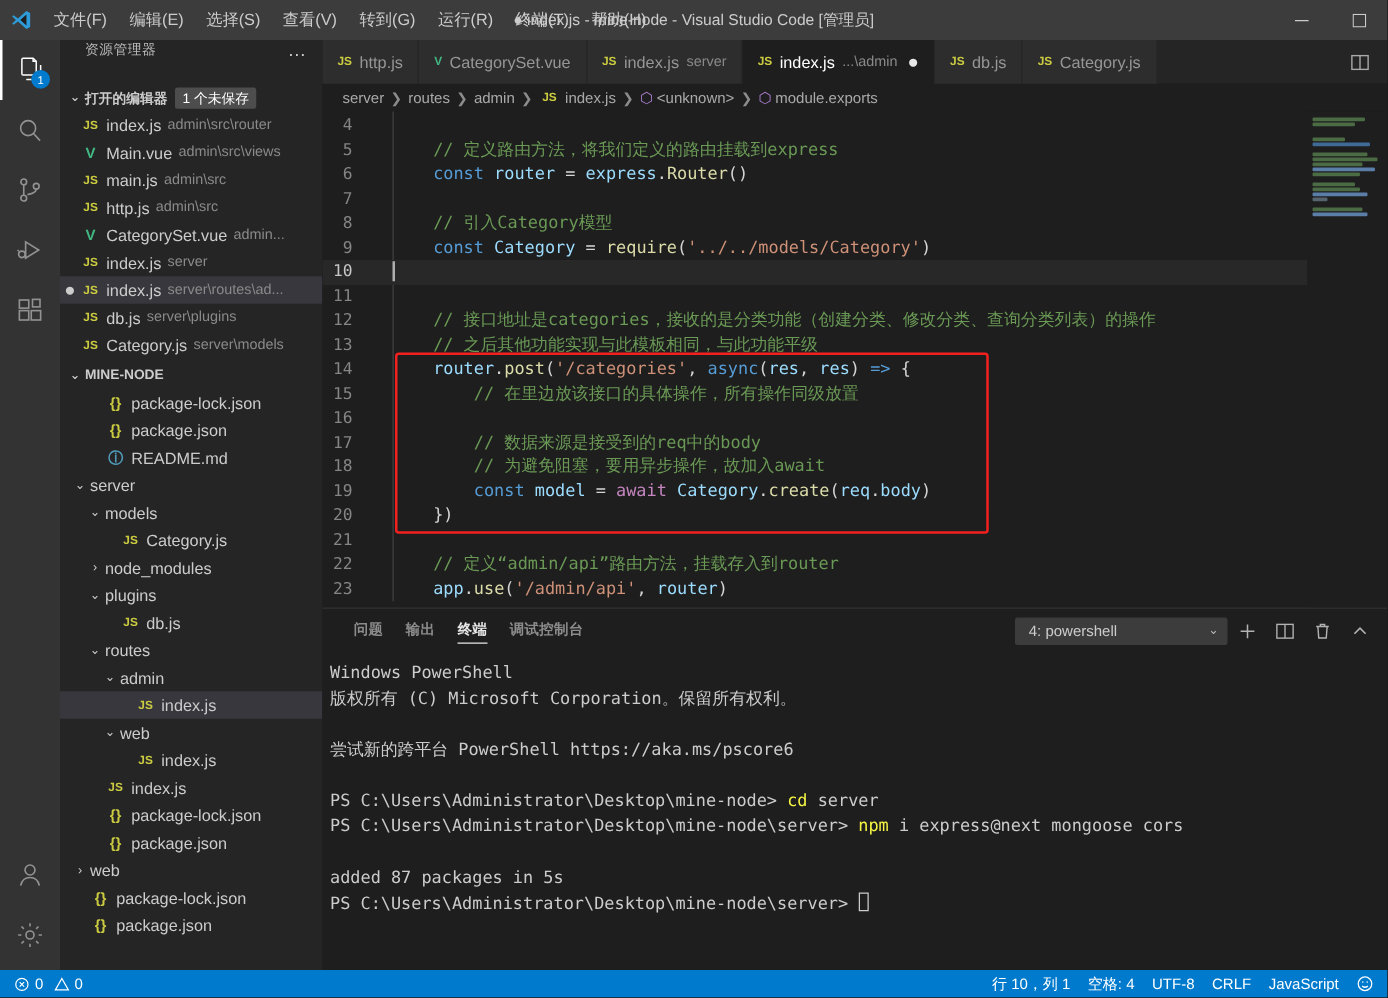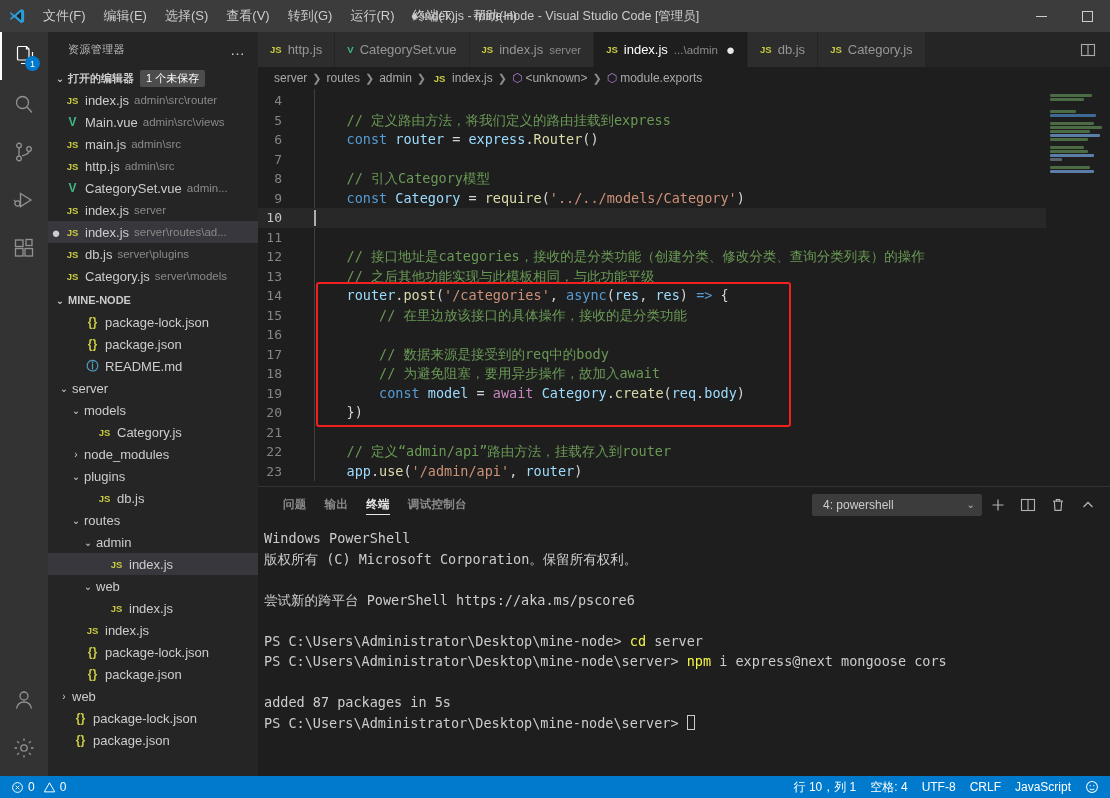--- a/index.html
+++ b/index.html
@@ -49,21 +49,21 @@
     display:flex; align-items:center; justify-content:center; padding:0 3px;
     font-family:"Liberation Sans",sans-serif;
   }
 
   
   .sidebar {
     width:210px; background:#252526; flex:0 0 210px; display:flex;
     flex-direction:column; overflow:hidden;
   }
   .sidebar-header {
-    height:35px; display:flex; align-items:center; padding:0 12px 0 20px;
+    height:35px; display:flex; align-items:flex-start; padding:0 12px 0 20px;
     font-size:11px; letter-spacing:.4px; color:#bbbbbb; flex:0 0 35px;
   }
   .sidebar-header .dots { margin-left:auto; font-size:15px; color:#cccccc; letter-spacing:1px; }
 
   .section-header {
     height:22px; display:flex; align-items:center; font-size:11px;
     font-weight:bold; color:#cccccc; padding-left:4px; cursor:pointer;
   }
   .chev { width:16px; text-align:center; font-size:10px; color:#cccccc; display:inline-block; }
   .unsaved-badge {
@@ -576,21 +576,21 @@
               <div class="cline">
                 <span class="lnum">13</span>
                 <span class="ctext"><span class="pl">    </span><span class="cm">// 之后其他功能实现与此模板相同，与此功能平级</span></span>
               </div>
               <div class="cline">
                 <span class="lnum">14</span>
                 <span class="ctext"><span class="pl">    </span><span class="vr">router</span><span class="pl">.</span><span class="fn">post</span><span class="pl">(</span><span class="st">'/categories'</span><span class="pl">, </span><span class="kw">async</span><span class="pl">(</span><span class="vr">res</span><span class="pl">, </span><span class="vr">res</span><span class="pl">) </span><span class="kw">=&gt;</span><span class="pl"> {</span></span>
               </div>
               <div class="cline">
                 <span class="lnum">15</span>
-                <span class="ctext"><span class="pl">        </span><span class="cm">// 在里边放该接口的具体操作，接收的是分类功能</span></span>
+                <span class="ctext"><span class="pl">        </span><span class="cm">// 在里边放该接口的具体操作，所有操作同级放置</span></span>
               </div>
               <div class="cline">
                 <span class="lnum">16</span>
                 <span class="ctext"></span>
               </div>
               <div class="cline">
                 <span class="lnum">17</span>
                 <span class="ctext"><span class="pl">        </span><span class="cm">// 数据来源是接受到的req中的body</span></span>
               </div>
               <div class="cline">

